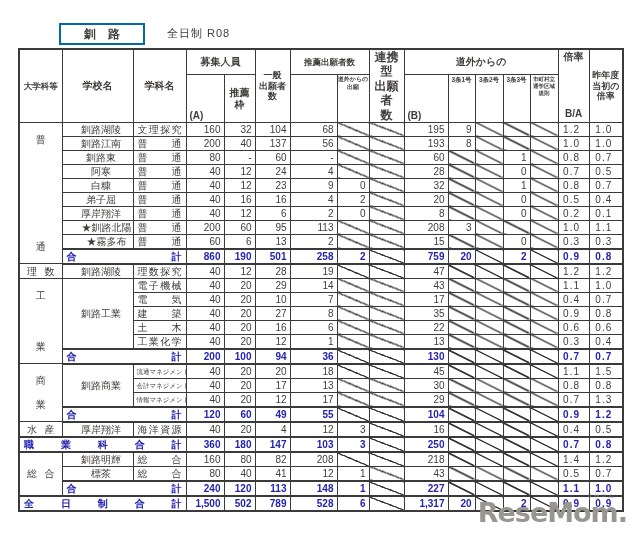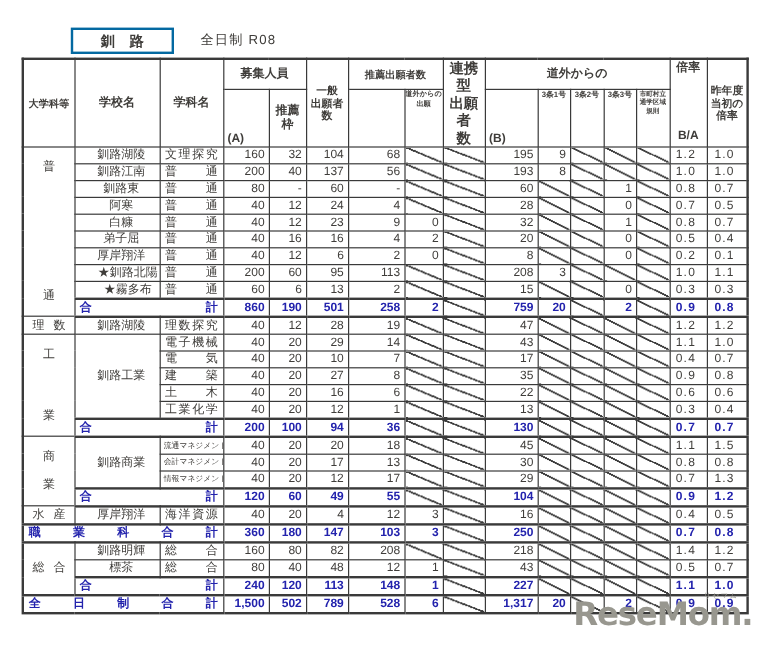--- a/index.html
+++ b/index.html
@@ -663,21 +663,21 @@
         <tr>
           <td class="school">標茶</td>
           <td class="spread">
             <div class="spread-wrap">
               <span>総</span>
               <span>合</span>
             </div>
           </td>
           <td class="num">80</td>
           <td class="num">40</td>
-          <td class="num">48</td>
+          <td class="num">41</td>
           <td class="num">12</td>
           <td class="num">1</td>
           <td class="diag"></td>
           <td class="num">43</td>
           <td class="diag"></td>
           <td class="diag"></td>
           <td class="diag"></td>
           <td class="diag"></td>
           <td class="rate">0.5</td>
           <td class="rate">0.7</td>

